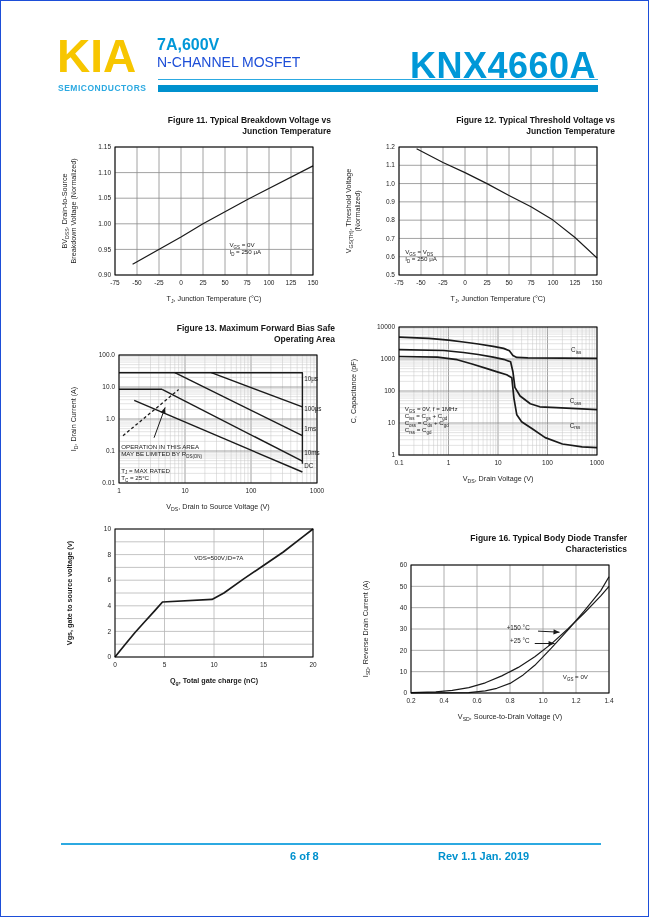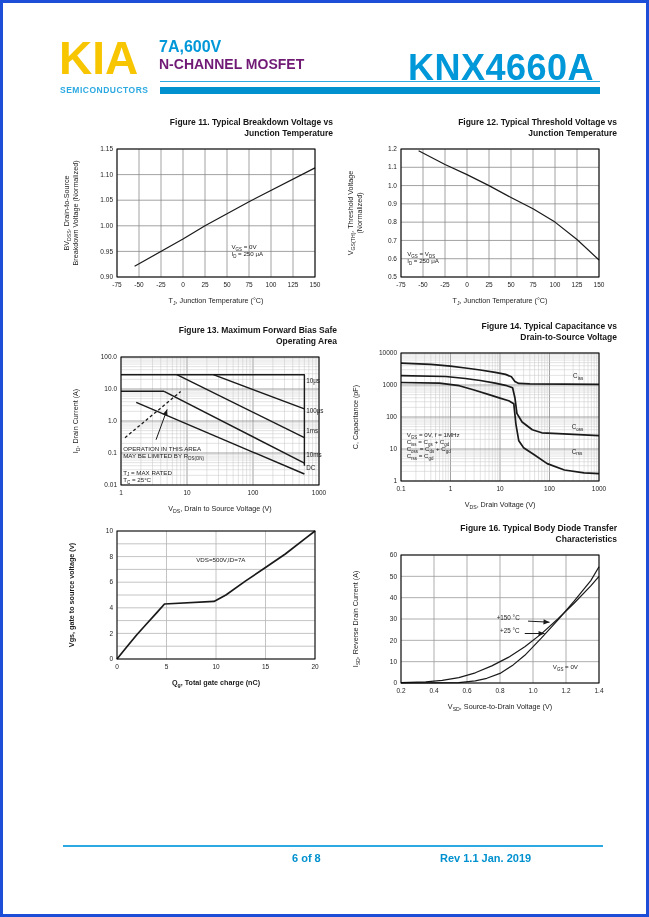--- a/index.html
+++ b/index.html
@@ -1,22 +1,22 @@
 <!DOCTYPE html>
 <html><head>
 <meta charset="utf-8">
 <style>
   html,body{margin:0;padding:0;background:#fff;}
   .page{position:relative;width:649px;height:917px;background:#fff;overflow:hidden;
-        font-family:"Liberation Sans",sans-serif;border:3px solid #1d4ed8;box-sizing:border-box;padding-left:32px;}
+        font-family:"Liberation Sans",sans-serif;border:1px solid #1d4ed8;box-sizing:border-box;padding-left:32px;}
   
   .logo-text{position:absolute;left:56px;top:28px;font-size:46px;font-weight:bold;color:#F7C600;}
   .logo-sub{position:absolute;left:57px;top:82px;font-size:8.5px;font-weight:bold;color:#2CA9E1;letter-spacing:.5px;text-align:center;}
   .sub1{position:absolute;left:156px;top:35px;font-size:16px;font-weight:bold;color:#0098D8;}
-  .sub2{position:absolute;left:156px;top:53px;font-size:14px;font-weight:bold;color:#701a75;}
+  .sub2{position:absolute;left:156px;top:53px;font-size:14px;font-weight:normal;color:#1d4ed8;}
   .partnum{position:absolute;right:52px;top:44px;font-size:36px;font-weight:bold;color:#0098D8;letter-spacing:.5px;}
   .rule-thin{position:absolute;left:157px;top:78px;width:440px;height:1px;background:#2CA9E1;}
   .rule-thick{position:absolute;left:157px;top:84px;width:440px;height:7px;background:#0091CE;}
   
   .fig{position:absolute;width:272px;}
   #fig0{left:58px;top:114px}  #fig1{left:342px;top:114px}
   #fig2{left:58px;top:318px}  #fig3{left:342px;top:318px}
   #fig4{left:58px;top:520px}  #fig5{left:342px;top:520px}
   .cap{text-align:right;font-size:8.5px;font-weight:bold;color:#161616;line-height:1.3;min-height:24px;}
   .cap div:empty{display:none}
@@ -245,24 +245,20 @@
         <text x="58.205967862138685" y="102.05766910868442" font-size="6.2"><tspan>OPERATION IN THIS AREA</tspan></text>
         <text x="58.205967862138685" y="109.25766910868442" font-size="6.2"><tspan>MAY BE LIMITED BY R</tspan><tspan font-size="72%" dy="1.8">DS(ON)</tspan></text>
         <text x="58.205967862138685" y="125.68898256851458" font-size="6.2"><tspan>T</tspan><tspan font-size="72%" dy="1.8">J</tspan><tspan dy="-1.8"> = MAX RATED</tspan></text>
         <text x="58.205967862138685" y="132.88898256851456" font-size="6.2"><tspan>T</tspan><tspan font-size="72%" dy="1.8">C</tspan><tspan dy="-1.8"> = 25°C</tspan></text>
         <line x1="91.07760852478884" y1="90.72085286493382" x2="102.13202028617724" y2="60.42470924743702" stroke="#1a1a1a" stroke-width="1"></line>
         <polygon points="102.13202028617724,60.42470924743702 97.63289241534848,65.17000675148584 102.51786647848992,66.95242881217614" fill="#1a1a1a"></polygon>
       </svg>
   </figure>
 
   <figure class="fig" id="fig3" style="margin:0">
-    <figcaption class="cap">
-      <div>Figure 14.  Typical Capacitance vs</div>
-        <div>Drain-to-Source Voltage</div>
-    </figcaption>
     <svg class="chart" width="272" height="172" viewBox="0 0 272 172">
         <g>
           <line x1="56" x2="56" y1="8" y2="136" stroke="#8a8a8a" stroke-width="0.8"></line>
           <line x1="70.90098478536707" x2="70.90098478536707" y1="8" y2="136" stroke="#c6c6c6" stroke-width="0.5"></line>
           <line x1="79.61750210862328" x2="79.61750210862328" y1="8" y2="136" stroke="#c6c6c6" stroke-width="0.5"></line>
           <line x1="85.80196957073414" x2="85.80196957073414" y1="8" y2="136" stroke="#c6c6c6" stroke-width="0.5"></line>
           <line x1="90.59901521463293" x2="90.59901521463293" y1="8" y2="136" stroke="#c6c6c6" stroke-width="0.5"></line>
           <line x1="94.51848689399037" x2="94.51848689399037" y1="8" y2="136" stroke="#c6c6c6" stroke-width="0.5"></line>
           <line x1="97.83235298070572" x2="97.83235298070572" y1="8" y2="136" stroke="#c6c6c6" stroke-width="0.5"></line>
           <line x1="100.7029543561012" x2="100.7029543561012" y1="8" y2="136" stroke="#c6c6c6" stroke-width="0.5"></line>
@@ -391,21 +387,21 @@
         <text x="52" y="87" text-anchor="end" font-size="6.5">4</text>
         <text x="52" y="61.400000000000006" text-anchor="end" font-size="6.5">6</text>
         <text x="52" y="35.8" text-anchor="end" font-size="6.5">8</text>
         <text x="52" y="10.2" text-anchor="end" font-size="6.5">10</text>
         <text x="155" y="162" text-anchor="middle" font-size="7.2" font-weight="bold"><tspan>Q</tspan><tspan font-size="72%" dy="1.8">g</tspan><tspan dy="-1.8">, Total gate charge (nC)</tspan></text>
         <text x="13" y="72" text-anchor="middle" font-size="7.2" font-weight="bold" transform="rotate(-90 13 72)"><tspan>Vgs, gate to source voltage (v)</tspan></text>
         <text x="135.2" y="38.72" font-size="6.2"><tspan>VDS=500V,ID=7A</tspan></text>
       </svg>
   </figure>
 
-  <figure class="fig" id="fig5" style="margin:0">
+  <figure class="fig" id="fig5" style="margin:12px">
     <figcaption class="cap">
       <div>Figure 16.   Typical Body Diode Transfer</div>
         <div>Characteristics</div>
     </figcaption>
     <svg class="chart" width="272" height="172" viewBox="0 0 272 172">
         <g>
           <line x1="56" x2="56" y1="8" y2="136" stroke="#9a9a9a" stroke-width="0.8"></line>
           <line x1="89" x2="89" y1="8" y2="136" stroke="#9a9a9a" stroke-width="0.8"></line>
           <line x1="122" x2="122" y1="8" y2="136" stroke="#9a9a9a" stroke-width="0.8"></line>
           <line x1="155" x2="155" y1="8" y2="136" stroke="#9a9a9a" stroke-width="0.8"></line>

